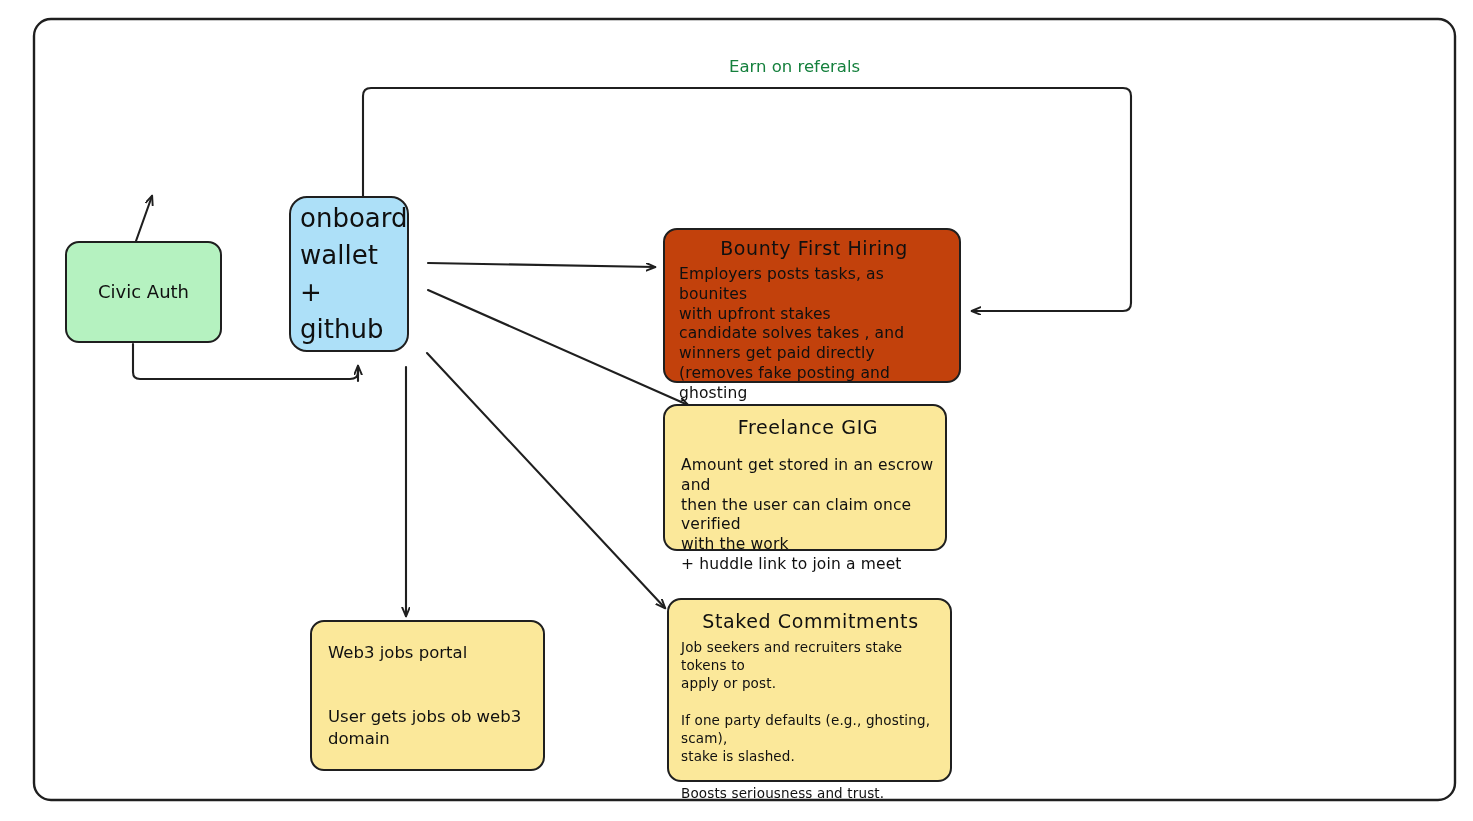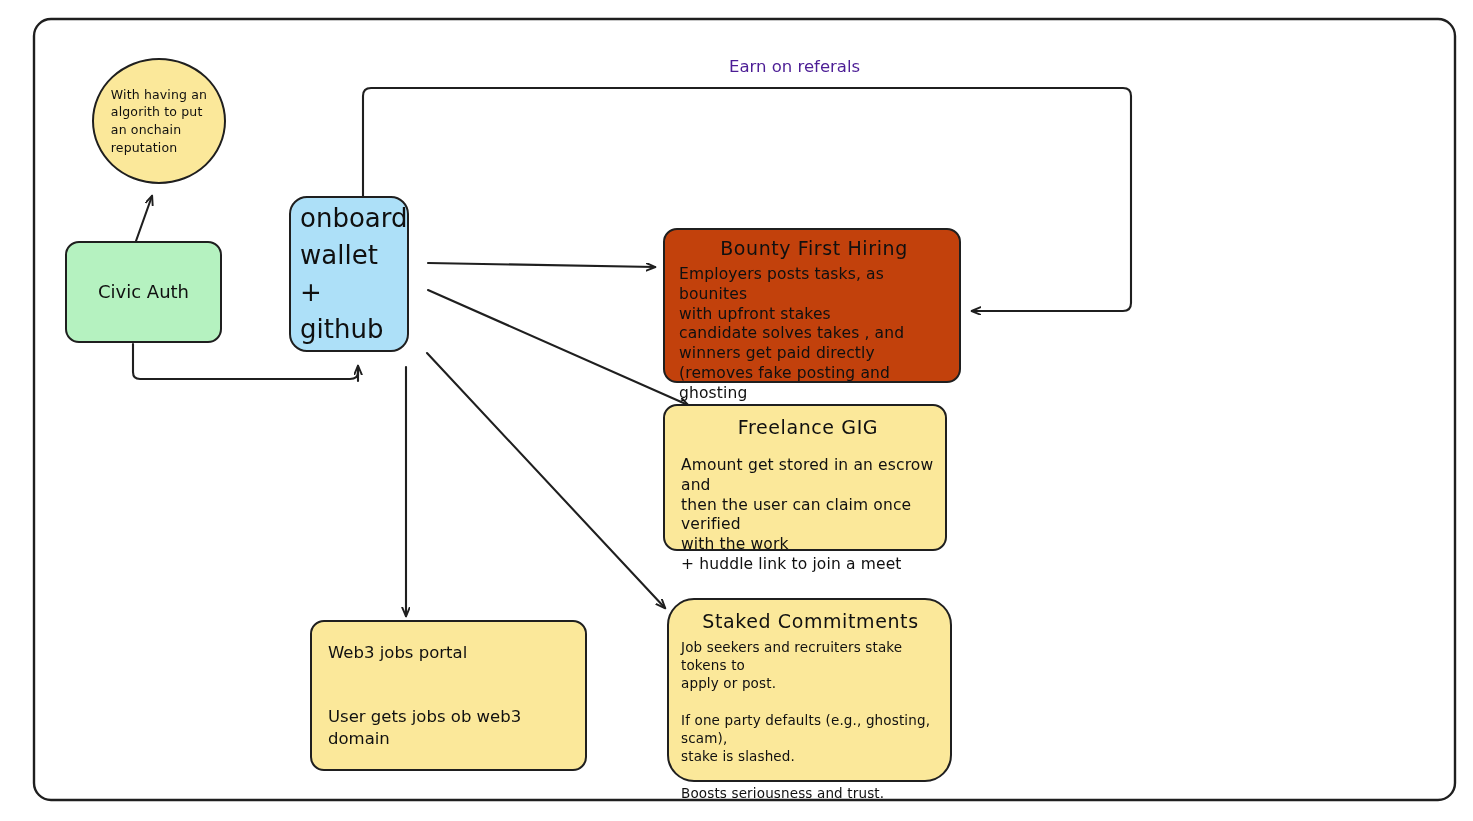--- a/index.html
+++ b/index.html
@@ -101,35 +101,34 @@
   #node-freelance {
     left: 663px; top: 404px; width: 284px; height: 147px;
     background: #fbe89a;
     padding: 10px 10px 24px 16px;
   }
   #node-freelance .body { margin-top: 18px; }
   #node-staked {
     left: 667px; top: 598px; width: 285px; height: 184px;
     background: #fbe89a;
     padding: 10px 10px 8px 12px;
-    border-radius: 27px;
   }
   #node-staked .body.small { }
   #node-web3 {
-    left: 310px; top: 620px; width: 277px; height: 151px;
+    left: 310px; top: 620px; width: 235px; height: 151px;
     background: #fbe89a;
     display: flex; align-items: center;
     padding-left: 16px;
   }
   #node-web3 .plain { font-size: 16.5px; line-height: 1.3; }
   .edge-label {
     position: absolute;
     font-family: "DejaVu Sans", sans-serif;
     font-size: 16.5px;
-    color: #4c1d95;
+    color: #15803d;
     white-space: nowrap;
   }
   #label-referrals { left: 729px; top: 57px; }
 </style>
 </head>
 <body>
 
 <div id="canvas">
 
   <svg id="edges" viewBox="0 0 1473 821" width="1473" height="821" xmlns="http://www.w3.org/2000/svg">
@@ -150,26 +149,20 @@
 
     <path d="M 428 290 L 688 405" fill="none" stroke="#1f1f1f" stroke-width="2.1" stroke-linecap="round" marker-end="url(#arrow)"></path>
 
     <path d="M 427 353 L 665 608" fill="none" stroke="#1f1f1f" stroke-width="2.1" stroke-linecap="round" marker-end="url(#arrow)"></path>
 
     <path d="M 406 367 L 406 616" fill="none" stroke="#1f1f1f" stroke-width="2.1" stroke-linecap="round" marker-end="url(#arrow)"></path>
 
     <path d="M 363 209 L 363 96 Q 363 88 371 88 L 1123 88 Q 1131 88 1131 96 L 1131 303 Q 1131 311 1123 311 L 972 311" fill="none" stroke="#1f1f1f" stroke-width="2.1" stroke-linecap="round" stroke-linejoin="round" marker-end="url(#arrow)"></path>
   </svg>
 
-  <div id="node-reputation" class="node circle">
-    <div class="body">With having an
-algorith to put
-an onchain
-reputation</div>
-  </div>
 
   <div id="node-civic" class="node rect">
     <div class="plain">Civic Auth</div>
   </div>
 
   <div id="node-onboard" class="node rect">
     <div class="plain">onboard
 wallet
 + github</div>
   </div>

